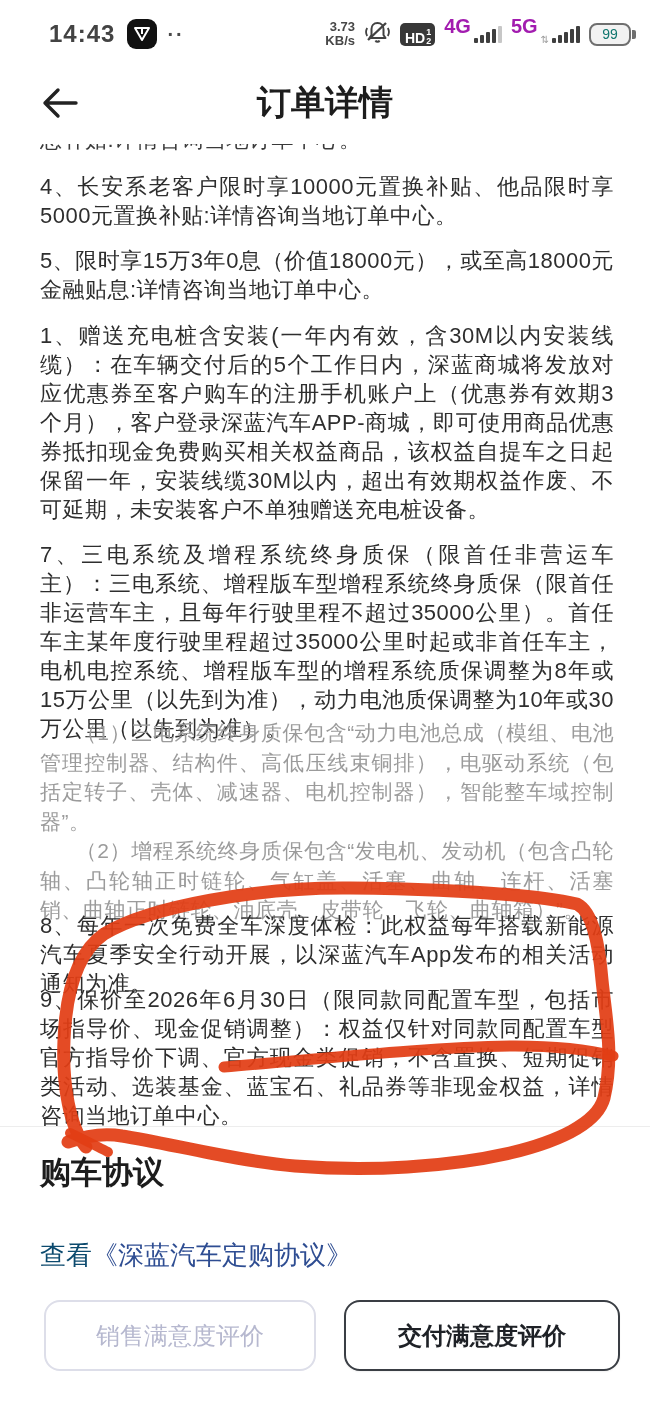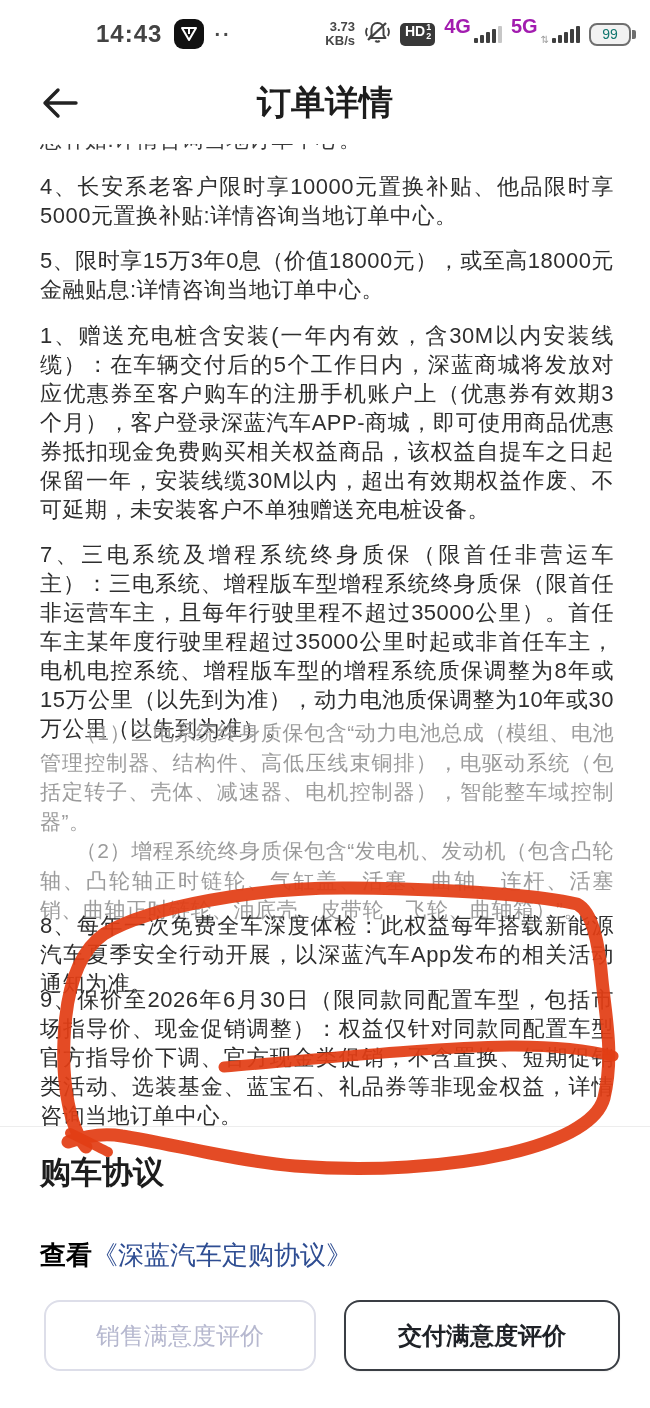--- a/index.html
+++ b/index.html
@@ -1,28 +1,28 @@
 <!DOCTYPE html>
 <html><head>
 <meta charset="utf-8">
 <style>
   html,body{margin:0;padding:0;background:#9a9a9a;}
   *{box-sizing:border-box;}
   .screen{position:relative;width:650px;height:1408px;margin:0 auto;background:#ffffff;overflow:hidden;
           font-family:"Liberation Sans",sans-serif;color:#2b2b2b;}
   
   .status-bar{position:absolute;top:0;left:0;right:0;height:62px;display:flex;align-items:center;
-              justify-content:space-between;padding:6px 14px 0 96px;color:#3d3d3d;}
+              justify-content:space-between;padding:6px 14px 0 49px;color:#3d3d3d;}
   .sb-left{display:flex;align-items:center;gap:12px;}
   .sb-time{font-size:24px;font-weight:600;letter-spacing:1px;color:#434343;}
   .sb-app{width:30px;height:30px;background:#111;border-radius:9px;display:flex;align-items:center;justify-content:center;}
   .sb-dots{font-size:20px;font-weight:700;color:#4a4a4a;letter-spacing:2px;margin-left:-2px;}
   .sb-right{display:flex;align-items:center;gap:9px;}
   .sb-speed{display:flex;flex-direction:column;align-items:flex-end;line-height:14px;font-size:13px;font-weight:700;color:#474747;}
-  .hd-badge{background:#383838;color:#fff;border-radius:5px;height:23px;padding:0 4px 0 5px;display:flex;align-items:flex-start;}
+  .hd-badge{background:#383838;color:#fff;border-radius:5px;height:23px;padding:0 4px 0 5px;display:flex;align-items:flex-end;}
   .hd-badge .hd-txt{font-size:14px;font-weight:800;letter-spacing:0;}
   .hd-badge .hd-frac{display:flex;flex-direction:column;line-height:9px;font-size:9px;font-weight:700;margin-left:1px;}
   .sim{display:flex;align-items:flex-end;gap:3px;}
   .sim .net{font-size:20px;font-weight:700;color:#a21caf;line-height:13px;transform:translateY(-10px);}
   .bars{display:flex;align-items:flex-end;gap:2px;height:17px;}
   .bars i{display:block;width:4px;background:#3f3f3f;border-radius:1px;}
   .bars i.dim{background:#c7c7c7;}
   .mini-arrows{font-size:10px;color:#9a9a9a;transform:translateY(2px);}
   .battery{display:flex;align-items:center;}
   .bat-body{width:42px;height:23px;border:2px solid #6f6f6f;border-radius:8px;background:#f2f2f2;
@@ -41,21 +41,21 @@
   .subs{position:absolute;left:40px;top:718px;width:574px;}
   .subs p{margin:0;font-size:21px;line-height:29.5px;color:#9b9b9b;text-align:justify;
           text-indent:1.7em;font-weight:500;letter-spacing:.5px;}
   .p8{top:911px;} .p9{top:985px;}
   
   .annotation-svg{position:absolute;left:0;top:0;width:650px;height:1408px;pointer-events:none;z-index:6;}
   
   .divider{position:absolute;top:1126px;left:0;width:650px;height:1px;background:#ededed;}
   .agreement-heading{position:absolute;top:1152px;left:40px;font-size:31px;font-weight:700;color:#1c1c1c;margin:0;}
   .agreement-row{position:absolute;top:1238px;left:40px;font-size:26px;font-weight:500;}
-  .agreement-row .view{color:#000000;font-weight:bold;}
+  .agreement-row .view{color:#0c4a6e;}
   .agreement-row .link{color:#2e4d92;cursor:pointer;}
   .btn{position:absolute;top:1300px;height:71px;border-radius:16px;background:#fff;display:flex;
        align-items:center;justify-content:center;font-size:24px;cursor:pointer;}
   .btn-sales{left:44px;width:272px;border:2px solid #dddee9;color:#b6b8cf;font-weight:500;}
   .btn-delivery{left:344px;width:276px;border:2.5px solid #3a3e44;color:#1e2126;font-weight:700;
                 box-shadow:0 1px 2px rgba(0,0,0,.06);}
 </style>
 </head>
 <body>
 

